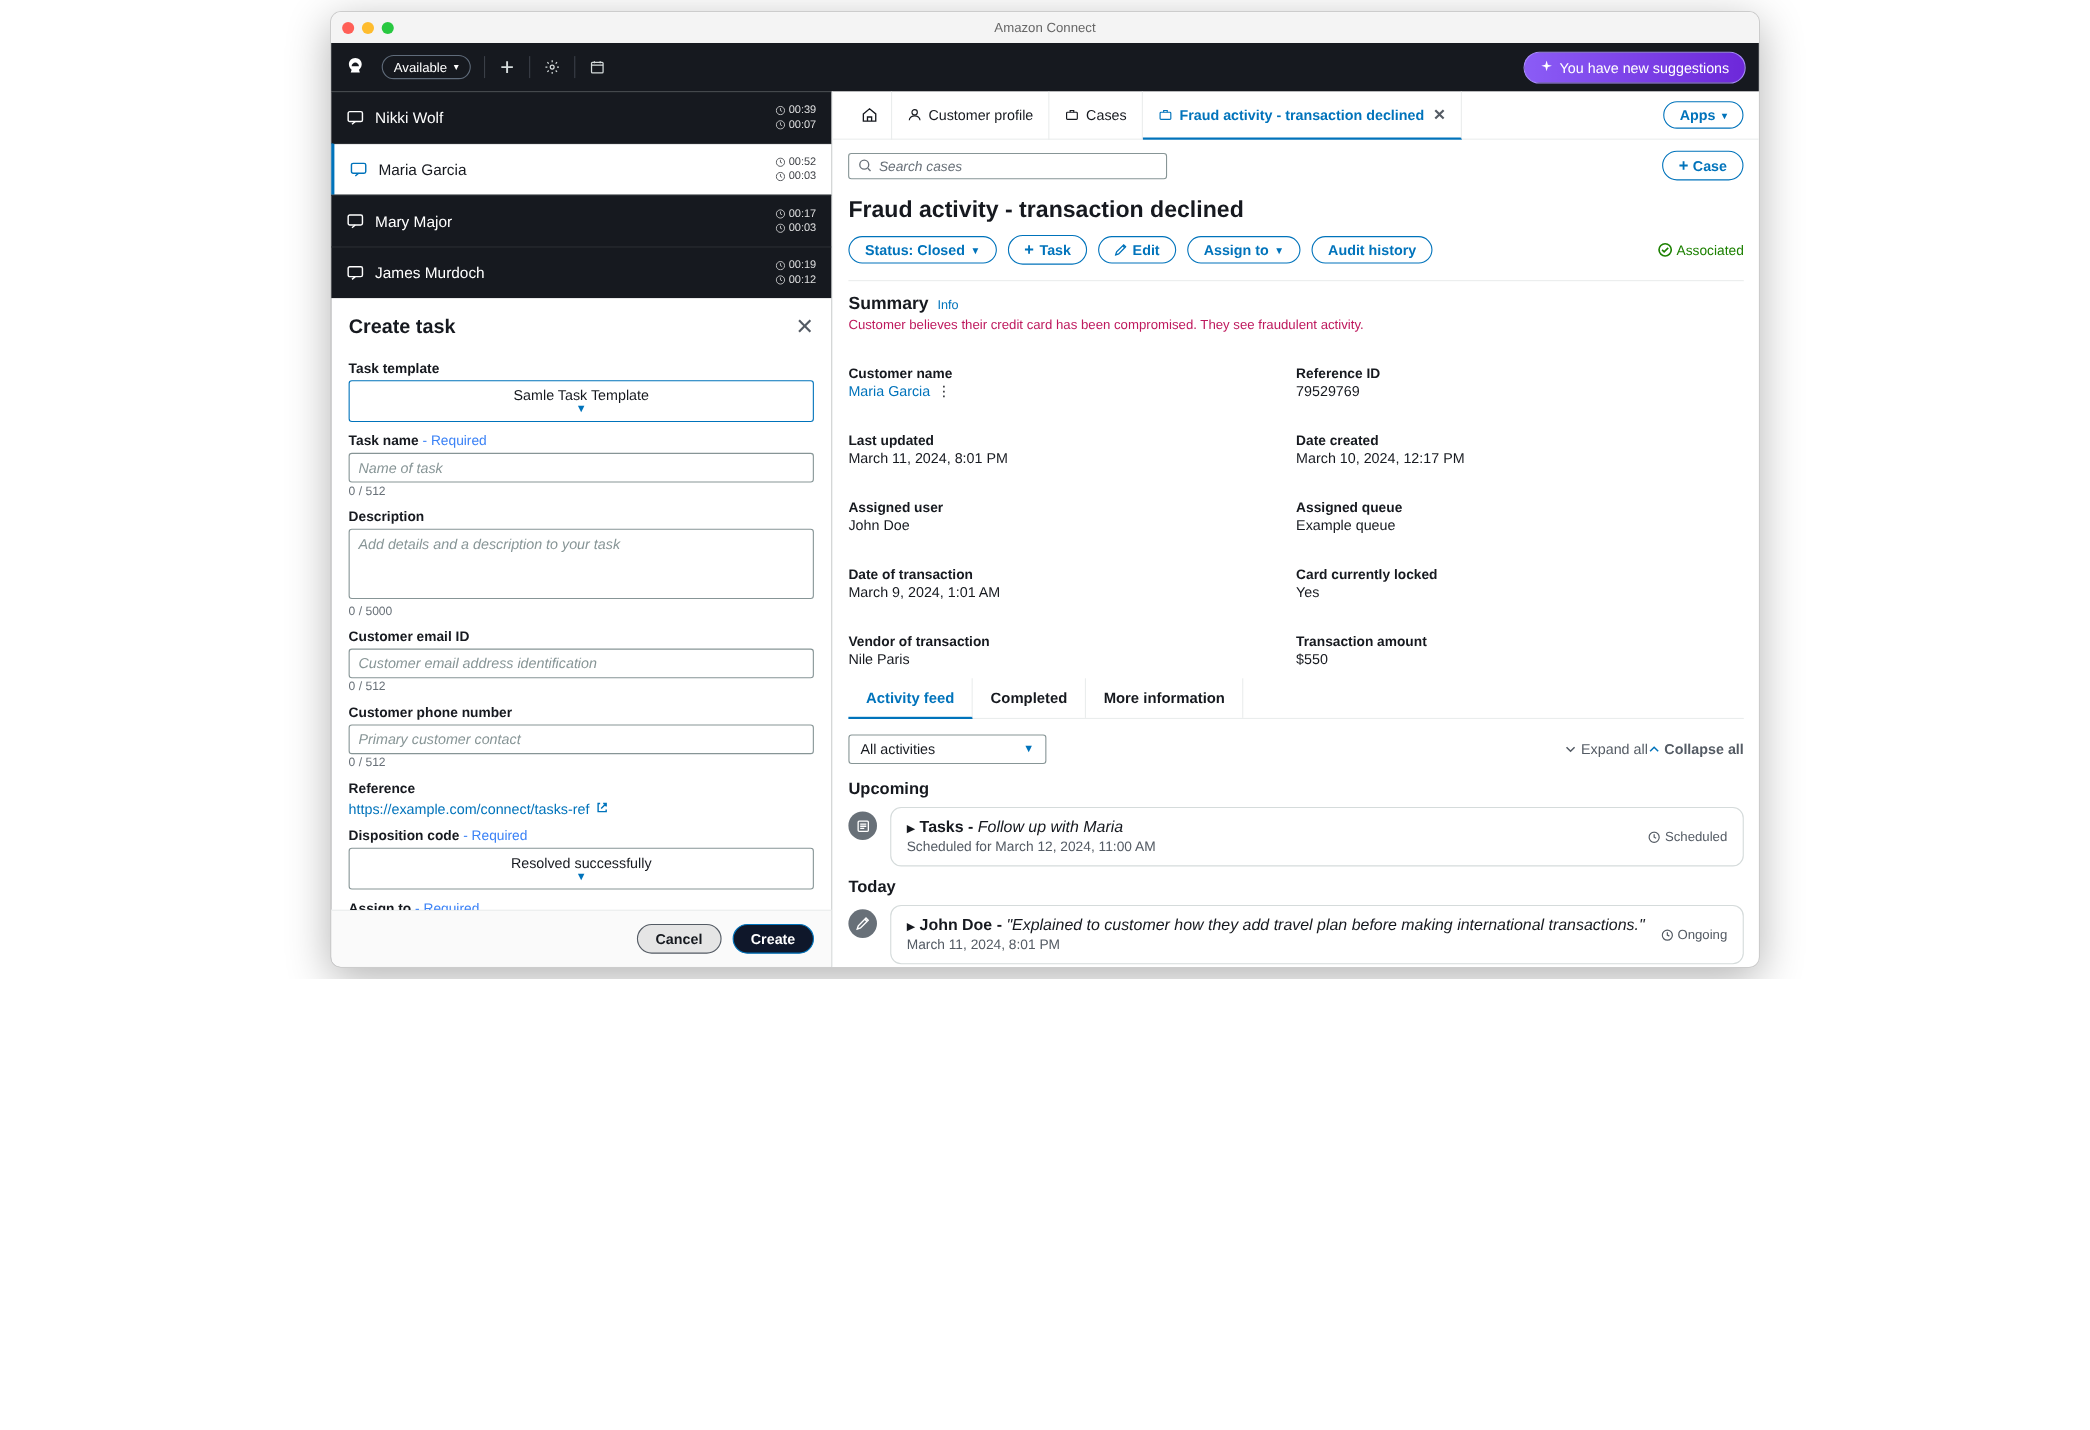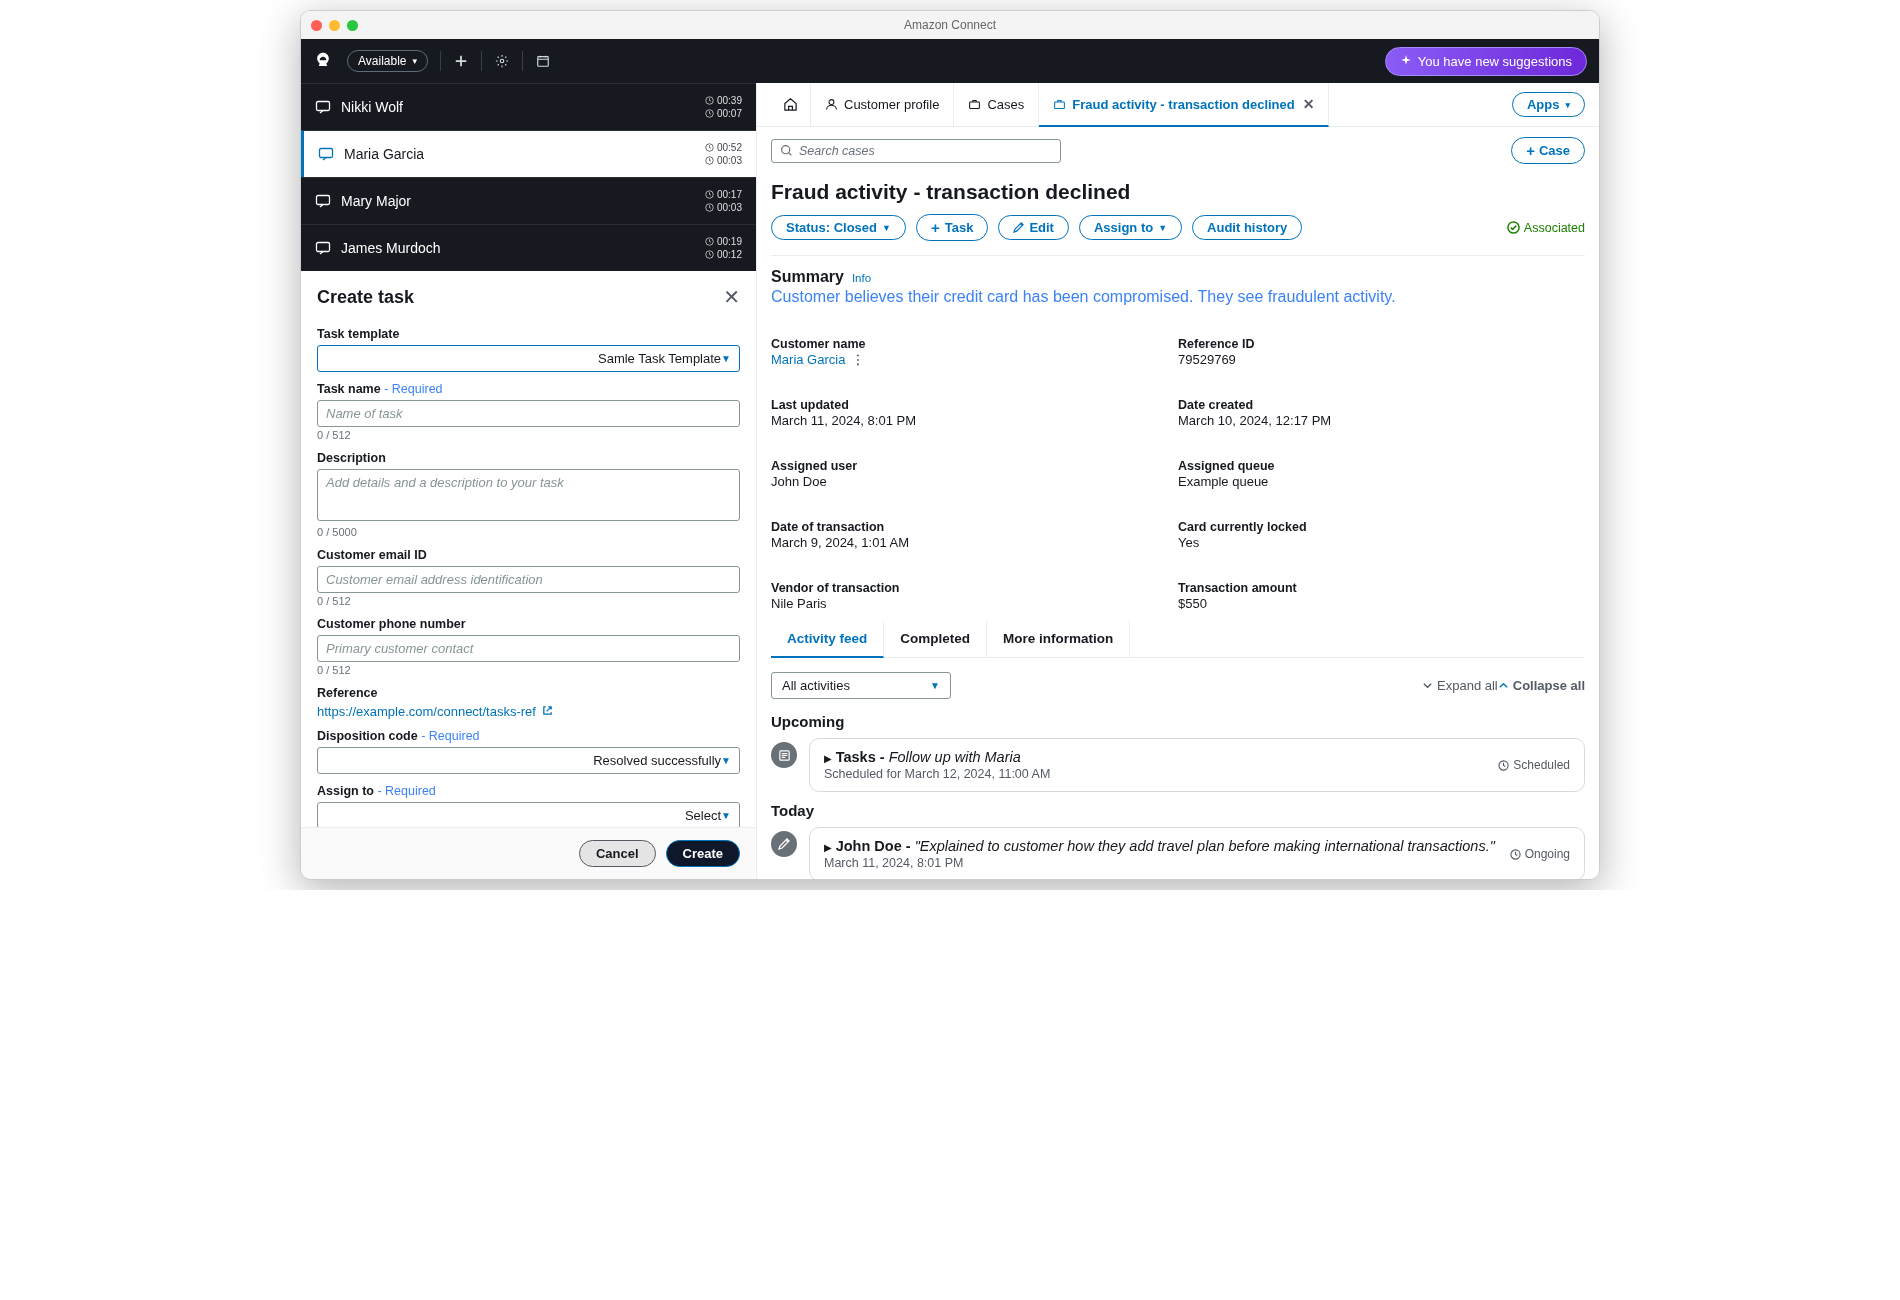--- a/index.html
+++ b/index.html
@@ -32,23 +32,23 @@
 
 .panel { background: #fff; color: #16191f; flex: 1; display: flex; flex-direction: column; overflow: hidden; }
 .panel-head { display: flex; align-items: center; padding: 14px 16px 4px; }
 .panel-head h2 { font-size: 18px; font-weight: 600; flex: 1; }
 .close-x { font-size: 20px; cursor: pointer; color: #545b64; font-weight: 300; }
 .panel-body { padding: 4px 16px 0; overflow-y: auto; flex: 1; }
 .field { margin: 10px 0 4px; }
 .field label { font-size: 12.5px; font-weight: 600; display: block; margin-bottom: 4px; }
 .req { font-weight: 400; color: #3b82f6; }
 .ctrl, select.ctrl, textarea.ctrl { width: 100%; border: 1px solid #879596; border-radius: 3px; padding: 5px 8px; font-size: 13px; font-family: inherit; background: #fff; color: #16191f; }
-.ctrl.sel { display: flex; align-items: center; justify-content: flex-end; cursor: pointer; }
+.ctrl.sel { display: flex; align-items: center; justify-content: center; cursor: pointer; flex-direction: column; }
 .ctrl.sel .car { color: #0073bb; font-size: 10px; }
-textarea.ctrl { height: 52px; resize: none; }
+textarea.ctrl { height: 64px; resize: none; }
 .counter { font-size: 11px; color: #687078; margin-top: 2px; }
 .link { color: #0073bb; text-decoration: none; font-size: 13px; }
 .ext-icon { display: inline-block; width: 11px; height: 11px; margin-left: 2px; }
 
 .panel-foot { padding: 12px 16px; display: flex; justify-content: flex-end; gap: 10px; border-top: 1px solid #eaeded; background: #fafafa; }
 .btn { border-radius: 16px; padding: 5px 16px; font-size: 13px; font-weight: 600; cursor: pointer; border: 1px solid #545b64; background: #e5e5e5; color: #16191f; }
 .btn.primary { background: #0f172a; border-color: #0073bb; color: #fff; }
 
 .main { flex: 1; display: flex; flex-direction: column; overflow: hidden; border-left: 1px solid #eaeded; }
 .main-tabs { display: flex; align-items: center; padding: 0 14px; height: 44px; border-bottom: 1px solid #eaeded; gap: 0; }
@@ -66,21 +66,21 @@
 .case-body { padding: 0 14px 14px; overflow-y: auto; flex: 1; }
 .case-title { font-size: 21px; font-weight: 700; margin: 6px 0 10px; }
 .actions-row { display: flex; align-items: center; gap: 10px; margin-bottom: 14px; }
 .pill { border: 1px solid #0073bb; color: #0073bb; border-radius: 16px; padding: 4px 14px; font-size: 13px; font-weight: 600; display: flex; align-items: center; gap: 5px; cursor: pointer; }
 .assoc { margin-left: auto; color: #1d8102; font-size: 12.5px; display: flex; align-items: center; gap: 4px; }
 .divline { border-top: 1px solid #eaeded; margin: 6px 0 12px; }
 
 .summary-head { display: flex; align-items: baseline; gap: 8px; }
 .summary-head h3 { font-size: 16px; font-weight: 700; }
 .info-link { color: #0073bb; font-size: 11.5px; }
-.summary-desc { font-size: 16px; color: #3b82f6; margin: 2px 0 12px; }
+.summary-desc { font-size: 12px; color: #be185d; margin: 2px 0 12px; }
 
 .kv-grid { display: grid; grid-template-columns: 1fr 1fr; row-gap: 12px; margin-bottom: 10px; }
 .kv .k { font-size: 12.5px; font-weight: 600; margin-bottom: 1px; margin-top: 19px; }
 .kv .v { font-size: 13px; }
 .kv .v .link { font-weight: 400; }
 .dots { display: inline-block; margin-left: 6px; letter-spacing: 1px; cursor: pointer; }
 
 .subtabs { display: flex; border-bottom: 1px solid #eaeded; margin-top: 8px; }
 .subtab { padding: 10px 16px; font-size: 13.5px; font-weight: 600; color: #16191f; border-right: 1px solid #eaeded; cursor: pointer; }
 .subtab.active { color: #0073bb; border-bottom: 2px solid #0073bb; margin-bottom: -1px; }

